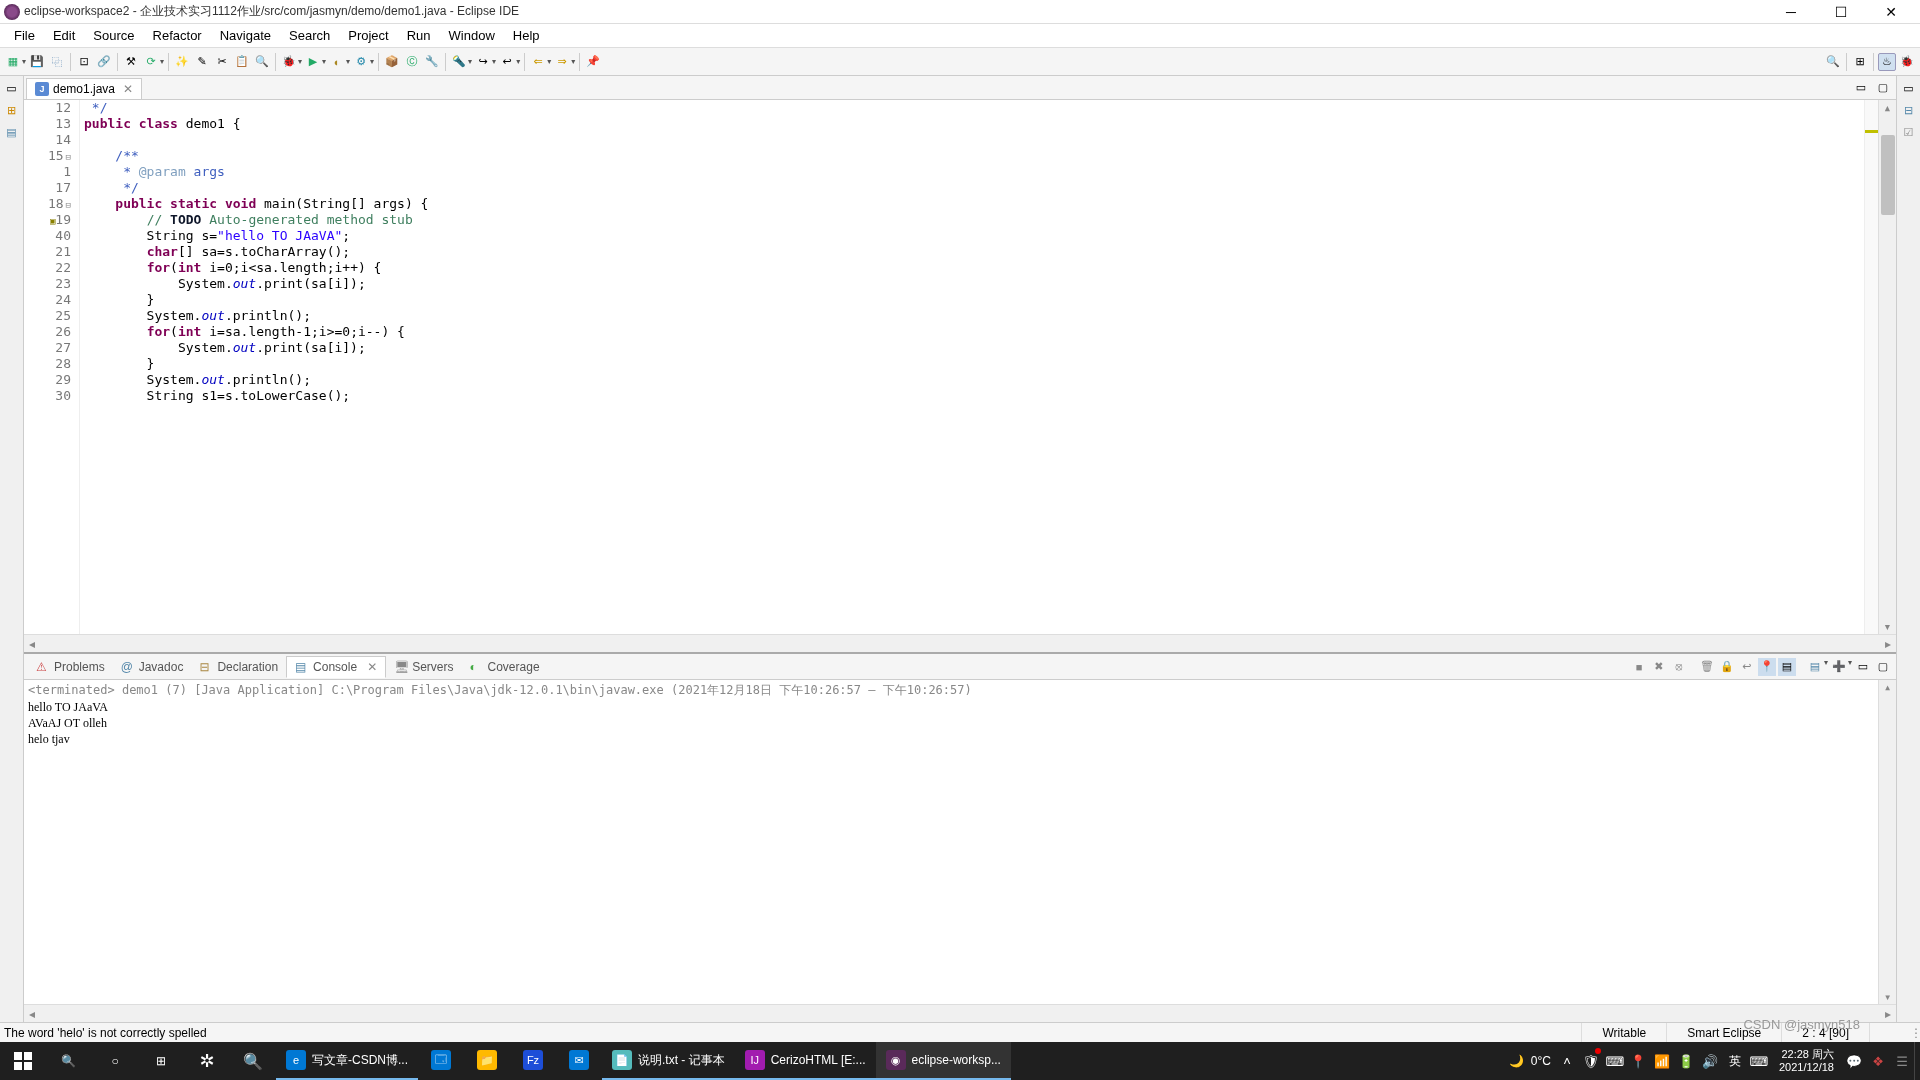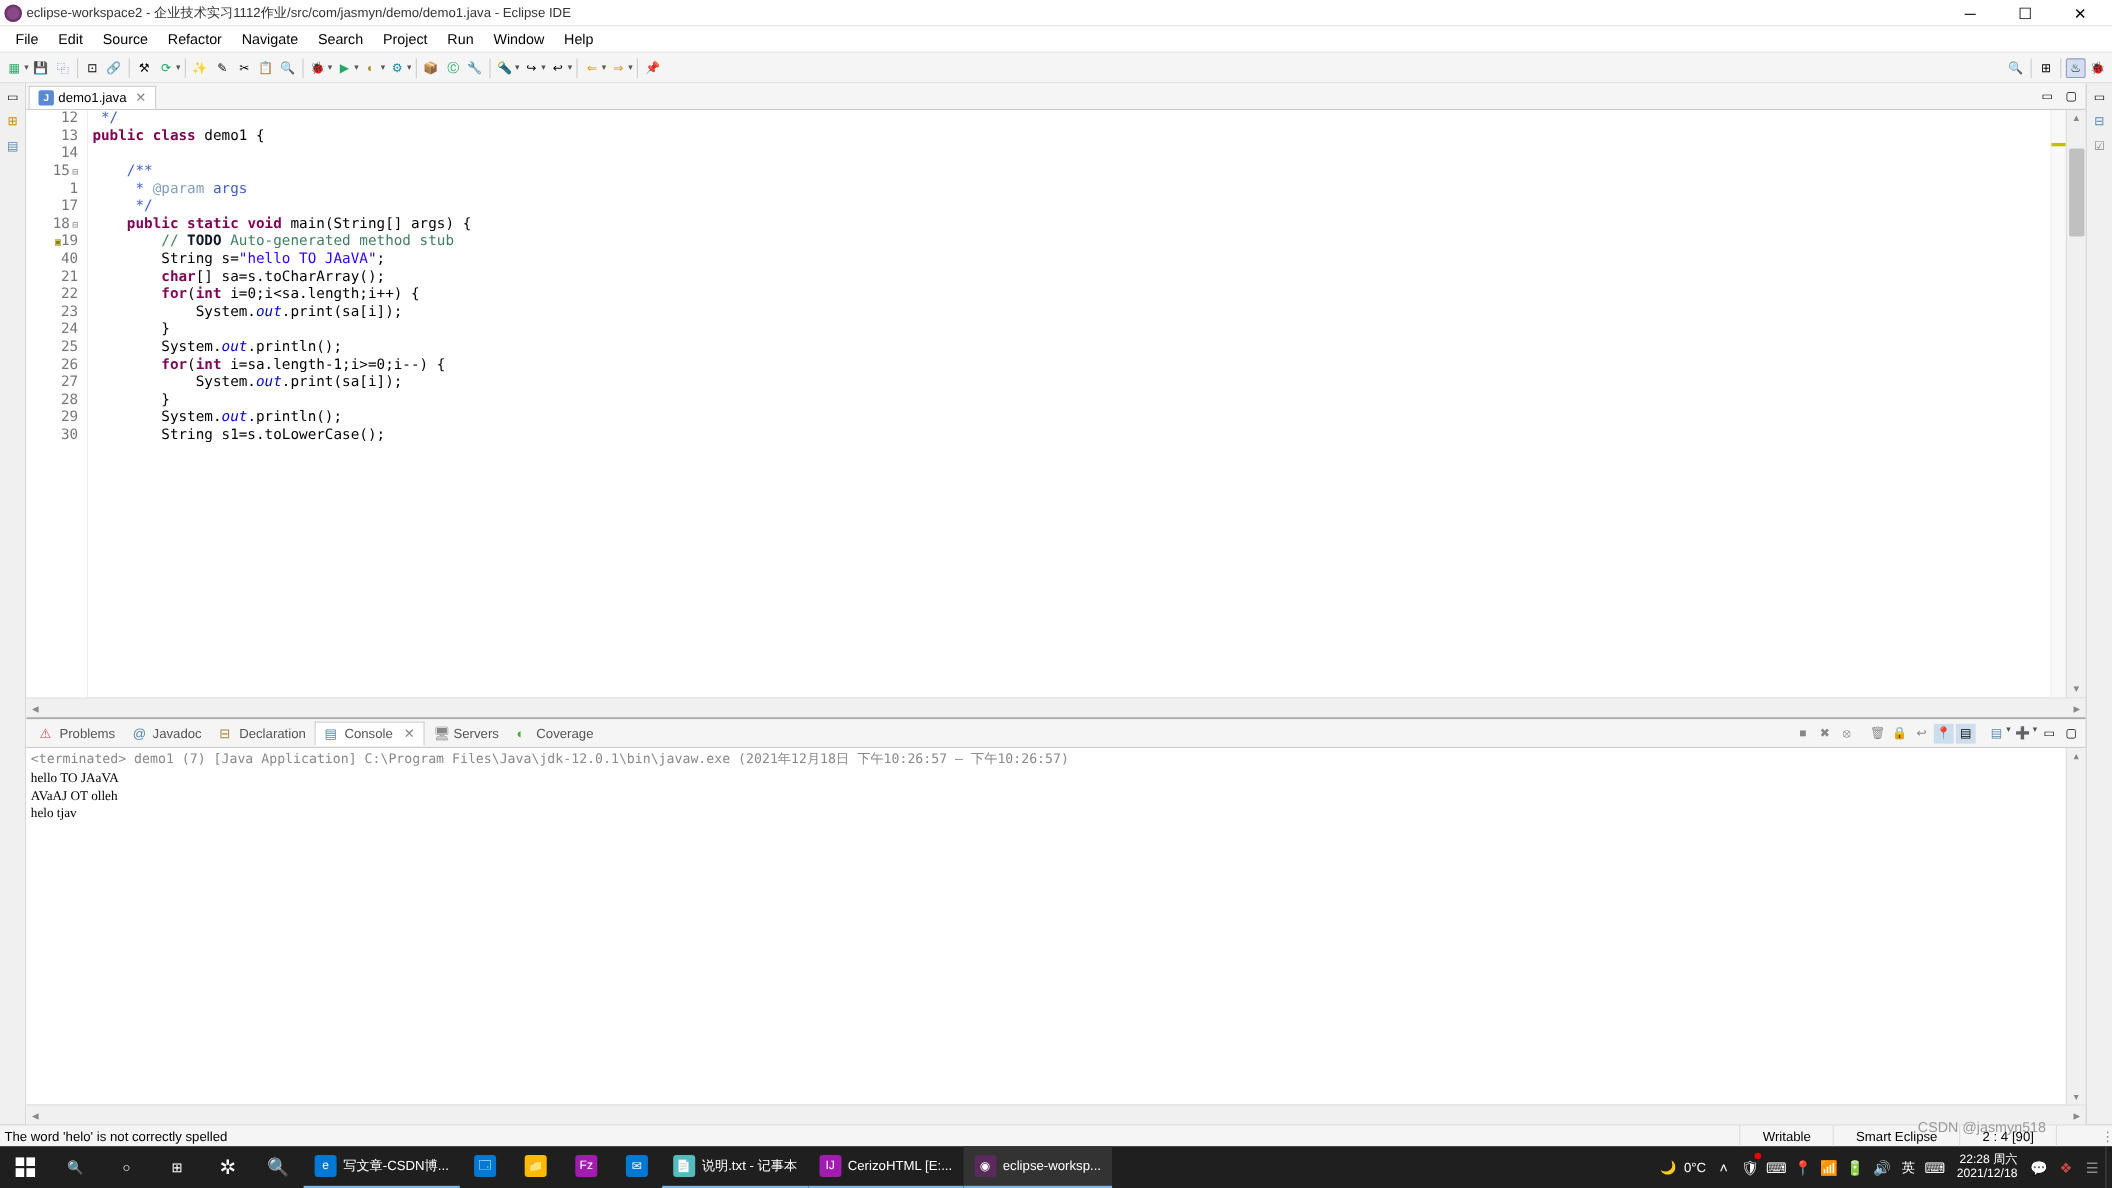--- a/index.html
+++ b/index.html
@@ -321,21 +321,21 @@
         <div class="tb-app-icon" style="background: rgb(0, 120, 212); font-size: 11px;">e</div>
         <div class="tb-app-label">写文章-CSDN博...</div>
       </div>
       <div class="tb-app inactive" style="min-width: 46px; padding: 0px; justify-content: center;">
         <div class="tb-app-icon" style="background: rgb(0, 120, 212); font-size: 11px;">🗔</div>
       </div>
       <div class="tb-app inactive" style="min-width: 46px; padding: 0px; justify-content: center;">
         <div class="tb-app-icon" style="background: rgb(255, 185, 0); font-size: 11px;">📁</div>
       </div>
       <div class="tb-app inactive" style="min-width: 46px; padding: 0px; justify-content: center;">
-        <div class="tb-app-icon" style="background: #a21caf; font-size: 11px;">Fz</div>
+        <div class="tb-app-icon" style="background: #1d4ed8; font-size: 11px;">Fz</div>
       </div>
       <div class="tb-app inactive" style="min-width: 46px; padding: 0px; justify-content: center;">
         <div class="tb-app-icon" style="background: rgb(0, 120, 212); font-size: 11px;">✉</div>
       </div>
       <div class="tb-app">
         <div class="tb-app-icon" style="background: rgb(85, 187, 187); font-size: 11px;">📄</div>
         <div class="tb-app-label">说明.txt - 记事本</div>
       </div>
       <div class="tb-app">
         <div class="tb-app-icon" style="background: #a21caf; font-size: 11px;">IJ</div>

